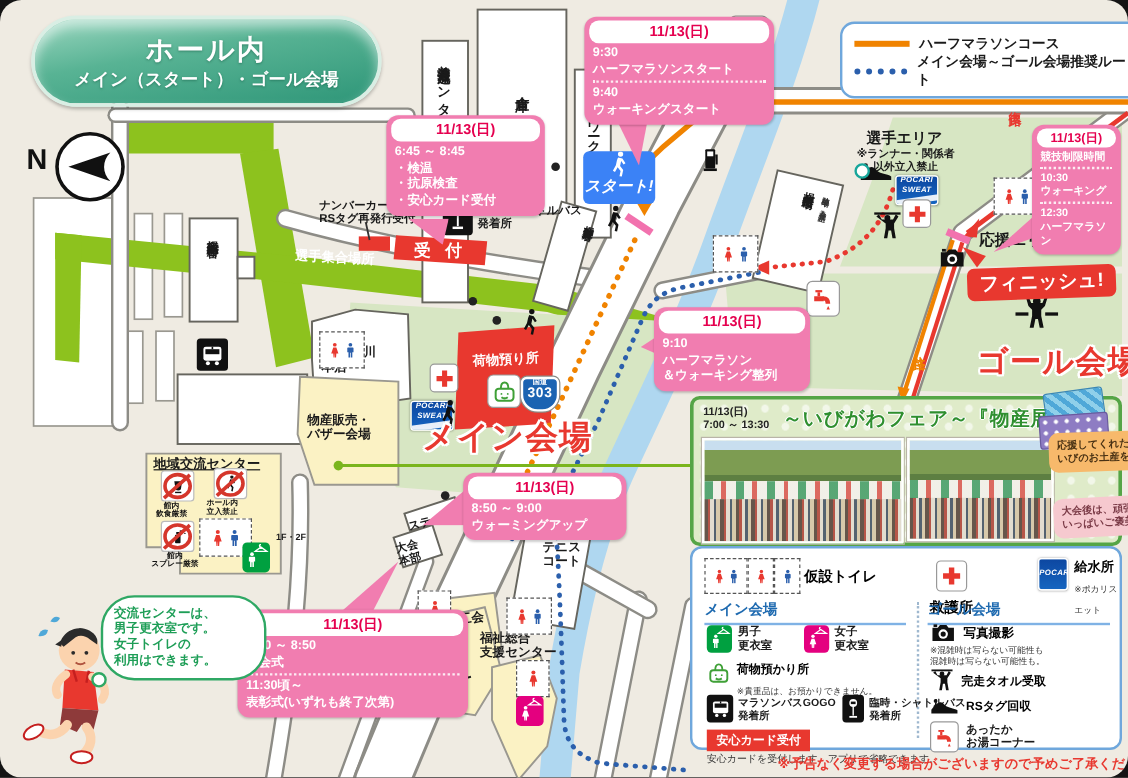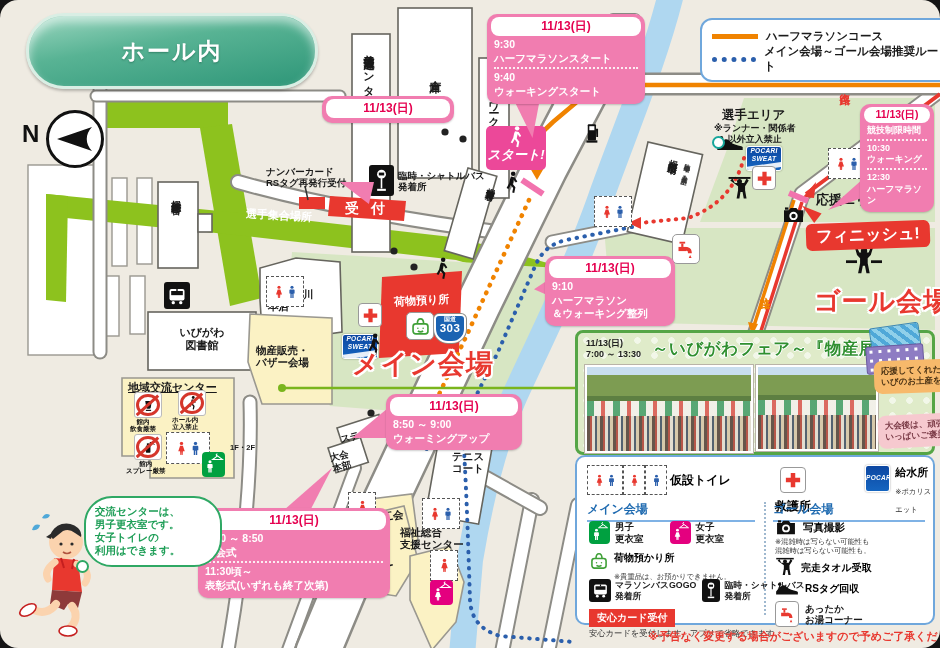--- a/index.html
+++ b/index.html
@@ -38,21 +38,21 @@
   .tail{position:absolute;background:#F17DB0;z-index:29;}
   
   .bubble{position:absolute;background:#fff;border-radius:28px;padding:7px 9px;z-index:32;text-align:center;}
   .bubble.teal{border:2.5px solid #17A69B;color:#0E9E92;}
   .bubble.green{border:2.5px solid #2FA864;color:#1E9E57;}
   .bubble .big{font-weight:bold;font-size:10.5px;line-height:1.25;}
   .bubble .small{font-weight:bold;font-size:6.5px;line-height:1.2;}
   .bub-dot{position:absolute;background:#fff;border-radius:50%;z-index:32;}
   .bub-dot.teal{border:2px solid #17A69B;} .bub-dot.green{border:2px solid #2FA864;}
   
-  .start-banner{position:absolute;left:486px;top:126px;width:60px;height:44px;background:#ec4899;border-radius:5px;z-index:25;
+  .start-banner{position:absolute;left:486px;top:126px;width:60px;height:44px;background:#3b82f6;border-radius:5px;z-index:25;
       display:flex;flex-direction:column;align-items:center;color:#fff;}
   .start-banner .txt{font-size:13px;font-weight:bold;font-style:italic;margin-top:-2px;}
   .start-tail{position:absolute;left:530px;top:168px;width:0;height:0;border-left:7px solid transparent;border-right:7px solid transparent;border-top:12px solid #F08300;z-index:24;}
   .finish-banner{position:absolute;left:806px;top:222px;width:124px;height:27px;background:#E8382F;border-radius:6px;z-index:25;
       display:flex;align-items:center;justify-content:center;color:#fff;font-weight:bold;font-size:16px;transform:rotate(-2deg);}
   .finish-tail{position:absolute;left:800px;top:206px;width:0;height:0;border-top:6px solid transparent;border-bottom:6px solid transparent;border-right:20px solid #E8382F;transform:rotate(38deg);z-index:24;}
   
   .shield{position:absolute;width:32px;height:29px;background:#1B63B2;border:2px solid #fff;border-radius:5px 5px 14px 14px;
       box-shadow:0 0 0 1px #8a8a85;color:#fff;text-align:center;z-index:22;box-sizing:border-box;}
   .shield .s1{font-size:6px;font-weight:bold;line-height:7px;}
@@ -322,20 +322,21 @@
         <circle cx="463" cy="139" r="3.6"></circle>
       <circle cx="394" cy="251" r="3.6"></circle>
         <circle cx="414" cy="267" r="3.6"></circle>
       <circle cx="371" cy="413" r="3.6"></circle>
         <circle cx="366" cy="432" r="3.6"></circle>
     </g>
   </svg>
 
   <div class="title-pill">
     <div class="t1">ホール内</div>
+    <div class="t2">メイン（スタート）・ゴール会場</div>
   </div>
 
   <div class="n-label">N</div>
   <div class="compass-circle">
     <svg width="40" height="30" viewBox="0 0 40 30">
       <path d="M2,15 L37,3 C30,10 30,20 37,27 Z" fill="#111"></path>
     </svg>
   </div>
 
   <div class="legendbox">
@@ -347,24 +348,20 @@
       <span class="sample-blue"></span>
       <span class="txt">メイン会場～ゴール会場推奨ルート</span>
     </div>
   </div>
 
   <div class="lbl vt" style="left:362px;top:46px;height:195px;font-size:11px;">美濃茶流通センター</div>
   <div class="lbl vt" style="left:428px;top:70px;height:60px;font-size:12px;">倉庫</div>
   <div class="lbl vt" style="left:487px;top:66px;height:125px;font-size:11px;">ハローワーク</div>
   <div class="lbl vt" style="left:478px;top:180px;height:75px;font-size:9px;transform:rotate(16deg);">揖斐警察署</div>
   <div class="lbl vt" style="left:170px;top:192px;height:70px;font-size:10px;">揖斐総合庁舎</div>
-  <div class="lbl" style="left:152px;top:326px;width:100px;text-align:center;font-size:11px;">
-    <span>いびがわ</span><br>
-    <span>図書館</span>
-  </div>
   <div class="lbl" style="left:268px;top:288px;font-size:10.5px;">
     <span>JAいび川</span><br>
     <span>本店</span>
   </div>
   <div class="lbl" style="left:128px;top:381px;font-size:11px;text-decoration:underline;">地域交流センター</div>
   <div class="lbl" style="left:256px;top:344px;font-size:10.5px;">
     <span>物産販売・</span><br>
     <span>バザー会場</span>
   </div>
   <div class="lbl" style="left:340px;top:429px;font-size:9.5px;transform:rotate(-14deg);">ステージ</div>
@@ -420,20 +417,26 @@
   <div class="start-tail"></div>
   <div class="finish-banner">フィニッシュ!</div>
   <div class="finish-tail"></div>
   <svg class="abs" style="left:846px;top:246px;z-index:23;" width="36" height="32" viewBox="0 0 34 30" fill="#111">
       <use href="#sym-finisher"></use>
     </svg>
 
   <div class="tail" style="left:340px;top:182px;width:34px;height:22px;clip-path:polygon(0 0,100% 0,85% 100%);"></div>
   <div class="callout" style="left:322px;top:96px;width:132px;">
     <div class="date">11/13(日)</div>
+    <div class="body">
+      <div>6:45 ～ 8:45</div>
+      <div>・検温</div>
+      <div>・抗原検査</div>
+      <div>・安心カード受付</div>
+    </div>
   </div>
 
   <div class="tail" style="left:508px;top:88px;width:34px;height:50px;clip-path:polygon(0 0,100% 0,72% 100%);"></div>
   <div class="callout" style="left:487px;top:14px;width:158px;">
     <div class="date">11/13(日)</div>
     <div class="body">
       <div>9:30</div>
       <div>ハーフマラソンスタート</div>
       <div class="sep"></div>
       <div>9:40</div>

